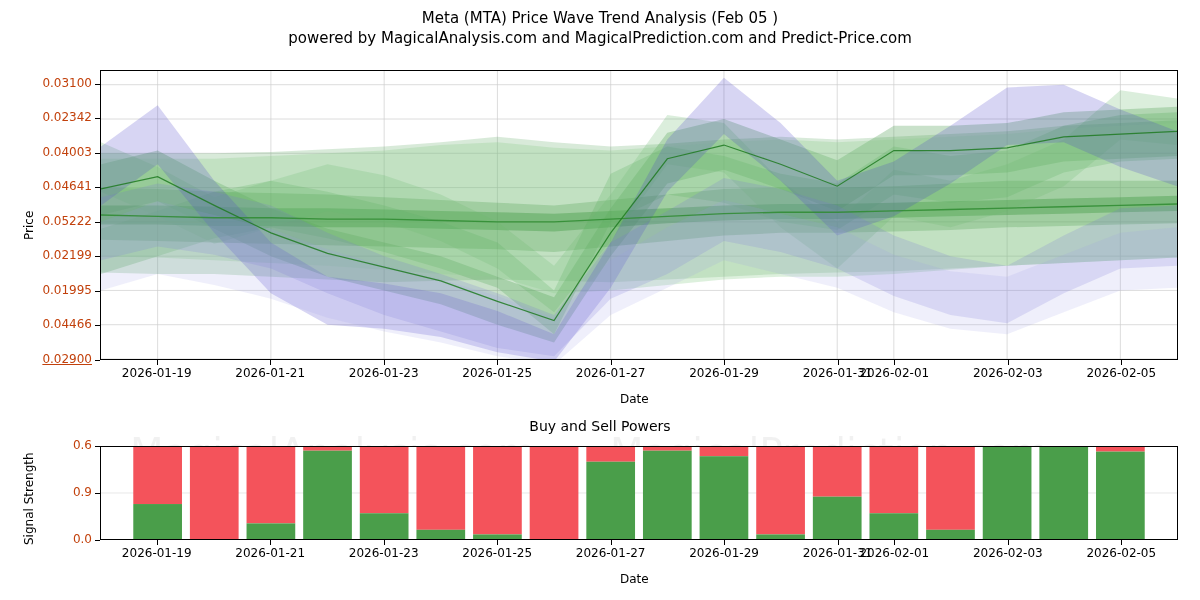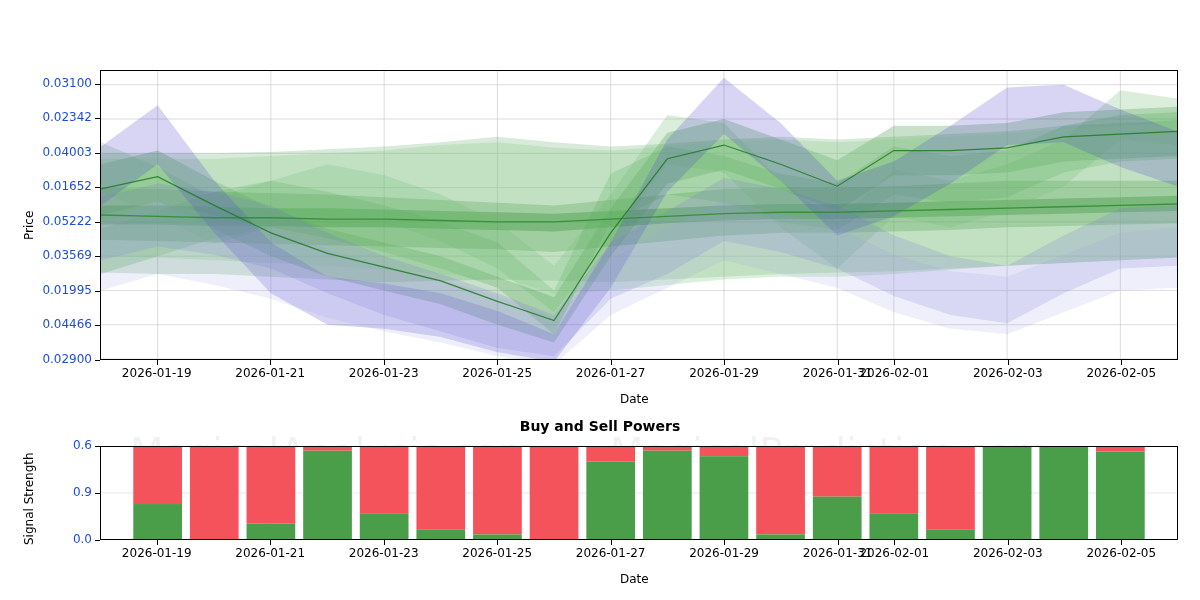--- a/index.html
+++ b/index.html
@@ -13,30 +13,32 @@
   .title-sub{font-size:15px;line-height:20px;color:#000;}
 
   .panel{position:absolute;}
   #price-panel{left:100px;top:70px;width:1078px;height:290px;border:1.2px solid #000;box-sizing:border-box;background:#fff;}
   #signal-panel{left:100px;top:446px;width:1078px;height:94px;border:1.2px solid #000;box-sizing:border-box;background:#fff;}
 
   .plotsvg{position:absolute;left:0;top:0;width:100%;height:100%;display:block;}
 
   .ylabel{position:absolute;font-size:12px;color:#000;transform:rotate(-90deg);transform-origin:0 0;white-space:nowrap;}
   .xlabel{position:absolute;font-size:12px;color:#000;white-space:nowrap;}
-  .ytick{position:absolute;font-size:12px;color:#1d4ed8;text-align:right;white-space:nowrap;}
+  .ytick{position:absolute;font-size:12px;color:#c2410c;text-align:right;white-space:nowrap;}
   .xtick{position:absolute;font-size:12px;color:#000;white-space:nowrap;}
   .subtitle2{position:absolute;font-size:14px;color:#000;width:1200px;text-align:center;left:0;}
 
   .wm{position:absolute;font-size:39px;color:rgba(0,0,0,0.055);white-space:nowrap;pointer-events:none;font-family:"DejaVu Sans","Liberation Sans",sans-serif;}
 </style>
 </head>
 <body>
 
 <div class="title-block">
+  <div class="title-main">Meta (MTA) Price Wave Trend Analysis (Feb 05 )</div>
+  <div class="title-sub">powered by MagicalAnalysis.com and MagicalPrediction.com and Predict-Price.com</div>
 </div>
 
 <div id="watermark-layer">
     <div class="wm" style="left: 130px; top: 130px;">MagicalAnalysis.com</div>
     <div class="wm" style="left: 610px; top: 130px;">MagicalPrediction.com</div>
     <div class="wm" style="left: 130px; top: 275px;">MagicalAnalysis.com</div>
     <div class="wm" style="left: 610px; top: 275px;">MagicalPrediction.com</div>
     <div class="wm" style="left: 130px; top: 430px;">MagicalAnalysis.com</div>
     <div class="wm" style="left: 610px; top: 430px;">MagicalPrediction.com</div>
   </div>
@@ -70,31 +72,31 @@
       <polygon points="0,71.80952380952385 56.73684210526316,96.66666666666669 113.47368421052632,127.04761904761926 170.21052631578945,110.4761904761904 226.94736842105263,93.90476190476201 283.6842105263158,104.9523809523811 340.4210526315789,124.28571428571414 397.1578947368421,151.9047619047621 453.89473684210526,196.09523809523796 510.6315789473684,124.28571428571414 567.3684210526316,44.190476190476346 624.1052631578948,52.47619047619031 680.8421052631578,110.4761904761904 737.578947368421,151.9047619047621 794.3157894736842,99.42857142857133 851.0526315789474,110.4761904761904 907.7894736842105,93.90476190476201 964.5263157894736,69.04761904761918 1021.2631578947368,19.33333333333303 1078,27.61904761904748 1078,74.5714285714285 1021.2631578947368,69.04761904761918 964.5263157894736,116.0000000000002 907.7894736842105,140.85714285714303 851.0526315789474,157.42857142857142 794.3157894736842,146.38095238095232 737.578947368421,198.85714285714312 680.8421052631578,157.42857142857142 624.1052631578948,102.19047619047595 567.3684210526316,93.90476190476201 510.6315789473684,171.23809523809516 453.89473684210526,243.04761904761898 397.1578947368421,198.85714285714312 340.4210526315789,171.23809523809516 283.6842105263158,151.9047619047621 226.94736842105263,140.85714285714303 170.21052631578945,157.42857142857142 113.47368421052632,174.00000000000028 56.73684210526316,146.38095238095232 0,121.52380952380952" fill="#5cb25e" fill-opacity="0.22" stroke="none"></polygon>
       <polygon points="0,88.38095238095224 56.73684210526316,88.38095238095224 113.47368421052632,88.38095238095224 170.21052631578945,85.61904761904756 226.94736842105263,82.85714285714292 283.6842105263158,80.09523809523827 340.4210526315789,74.5714285714285 397.1578947368421,71.80952380952385 453.89473684210526,77.33333333333314 510.6315789473684,80.09523809523827 567.3684210526316,75.95238095238082 624.1052631578948,71.80952380952385 680.8421052631578,69.04761904761918 737.578947368421,71.80952380952385 794.3157894736842,69.04761904761918 851.0526315789474,66.28571428571405 907.7894736842105,63.523809523809405 964.5263157894736,58.000000000000085 1021.2631578947368,55.238095238094985 1078,52.47619047619031 1078,187.80952380952402 1021.2631578947368,190.57142857142867 964.5263157894736,193.33333333333334 907.7894736842105,196.09523809523796 851.0526315789474,200.23809523809544 794.3157894736842,204.3809523809524 737.578947368421,207.14285714285705 680.8421052631578,207.14285714285705 624.1052631578948,209.9047619047622 567.3684210526316,215.4285714285715 510.6315789473684,220.9523809523813 453.89473684210526,223.71428571428595 397.1578947368421,207.14285714285705 340.4210526315789,204.3809523809524 283.6842105263158,200.23809523809544 226.94736842105263,196.09523809523796 170.21052631578945,193.33333333333334 113.47368421052632,190.57142857142867 56.73684210526316,187.80952380952402 0,186.4285714285717" fill="#8fcc90" fill-opacity="0.3" stroke="none"></polygon>
       <polygon points="0,75.95238095238082 56.73684210526316,34.523809523809604 113.47368421052632,110.4761904761904 170.21052631578945,172.61904761904748 226.94736842105263,207.14285714285705 283.6842105263158,214.0476190476192 340.4210526315789,223.71428571428595 397.1578947368421,241.66666666666669 453.89473684210526,265.14285714285717 510.6315789473684,172.61904761904748 567.3684210526316,69.04761904761918 624.1052631578948,6.904761904761642 680.8421052631578,52.47619047619031 737.578947368421,110.4761904761904 794.3157894736842,91.14285714285737 851.0526315789474,55.238095238094985 907.7894736842105,16.571428571428385 964.5263157894736,13.80952380952374 1021.2631578947368,38.66666666666657 1078,60.76190476190473 1078,116.0000000000002 1021.2631578947368,96.66666666666669 964.5263157894736,71.80952380952385 907.7894736842105,74.5714285714285 851.0526315789474,113.23809523809507 794.3157894736842,146.38095238095232 737.578947368421,165.71428571428584 680.8421052631578,110.4761904761904 624.1052631578948,63.523809523809405 567.3684210526316,121.52380952380952 510.6315789473684,218.19047619047615 453.89473684210526,292.76190476190516 397.1578947368421,283.09523809523836 340.4210526315789,267.9047619047623 283.6842105263158,259.6190476190479 226.94736842105263,255.47619047619042 170.21052631578945,223.71428571428595 113.47368421052632,162.9523809523812 56.73684210526316,93.90476190476201 0,135.33333333333323" fill="#4a42c8" fill-opacity="0.22" stroke="none"></polygon>
       <polygon points="0,127.04761904761926 56.73684210526316,113.23809523809507 113.47368421052632,121.52380952380952 170.21052631578945,135.33333333333323 226.94736842105263,162.9523809523812 283.6842105263158,186.4285714285717 340.4210526315789,204.3809523809524 397.1578947368421,223.71428571428595 453.89473684210526,245.80952380952414 510.6315789473684,172.61904761904748 567.3684210526316,140.85714285714303 624.1052631578948,107.71428571428575 680.8421052631578,118.76190476190484 737.578947368421,135.33333333333323 794.3157894736842,165.71428571428584 851.0526315789474,186.4285714285717 907.7894736842105,196.09523809523796 964.5263157894736,165.71428571428584 1021.2631578947368,138.0952380952384 1078,135.33333333333323 1078,196.09523809523796 1021.2631578947368,198.85714285714312 964.5263157894736,223.71428571428595 907.7894736842105,254.09523809523807 851.0526315789474,245.80952380952414 794.3157894736842,226.4761904761906 737.578947368421,198.85714285714312 680.8421052631578,182.28571428571425 624.1052631578948,171.23809523809516 567.3684210526316,204.3809523809524 510.6315789473684,229.23809523809524 453.89473684210526,287.23809523809535 397.1578947368421,278.9523809523809 340.4210526315789,262.3809523809525 283.6842105263158,245.80952380952414 226.94736842105263,223.71428571428595 170.21052631578945,198.85714285714312 113.47368421052632,185.0476190476189 56.73684210526316,176.76190476190493 0,190.57142857142867" fill="#7a74d8" fill-opacity="0.2" stroke="none"></polygon>
       <polygon points="0,151.9047619047621 56.73684210526316,131.19047619047626 113.47368421052632,145 170.21052631578945,158.80952380952374 226.94736842105263,179.52380952380958 283.6842105263158,196.09523809523796 340.4210526315789,209.9047619047622 397.1578947368421,226.4761904761906 453.89473684210526,248.57142857142878 510.6315789473684,190.57142857142867 567.3684210526316,157.42857142857142 624.1052631578948,129.80952380952394 680.8421052631578,143.61904761904768 737.578947368421,157.42857142857142 794.3157894736842,185.0476190476189 851.0526315789474,201.61904761904776 907.7894736842105,207.14285714285705 964.5263157894736,185.0476190476189 1021.2631578947368,162.9523809523812 1078,157.42857142857142 1078,218.19047619047615 1021.2631578947368,220.9523809523813 964.5263157894736,243.04761904761898 907.7894736842105,265.14285714285717 851.0526315789474,259.6190476190479 794.3157894736842,243.04761904761898 737.578947368421,218.19047619047615 680.8421052631578,204.3809523809524 624.1052631578948,190.57142857142867 567.3684210526316,218.19047619047615 510.6315789473684,245.80952380952414 453.89473684210526,295.5238095238098 397.1578947368421,287.23809523809535 340.4210526315789,273.4285714285716 283.6842105263158,262.3809523809525 226.94736842105263,248.57142857142878 170.21052631578945,229.23809523809524 113.47368421052632,215.4285714285715 56.73684210526316,204.3809523809524 0,220.9523809523813" fill="#9d99e6" fill-opacity="0.16" stroke="none"></polygon>
       <polyline points="0,145 56.73684210526316,146.38095238095232 113.47368421052632,147.76190476190465 170.21052631578945,147.76190476190465 226.94736842105263,149.142857142857 283.6842105263158,149.142857142857 340.4210526315789,150.52380952380977 397.1578947368421,151.9047619047621 453.89473684210526,151.9047619047621 510.6315789473684,149.142857142857 567.3684210526316,146.38095238095232 624.1052631578948,143.61904761904768 680.8421052631578,142.23809523809535 737.578947368421,142.23809523809535 794.3157894736842,140.85714285714303 851.0526315789474,139.47619047619068 907.7894736842105,138.0952380952384 964.5263157894736,136.71428571428555 1021.2631578947368,135.33333333333323 1078,133.95238095238093" fill="none" stroke="#2e8b30" stroke-width="1.4" stroke-opacity="0.85"></polyline>
       <polyline points="0,118.76190476190484 56.73684210526316,106.33333333333343 113.47368421052632,135.33333333333323 170.21052631578945,162.9523809523812 226.94736842105263,183.66666666666657 283.6842105263158,197.4761904761908 340.4210526315789,211.28571428571453 397.1578947368421,231.9999999999999 453.89473684210526,251.33333333333343 510.6315789473684,162.9523809523812 567.3684210526316,88.38095238095224 624.1052631578948,74.5714285714285 680.8421052631578,93.90476190476201 737.578947368421,116.0000000000002 794.3157894736842,80.09523809523827 851.0526315789474,80.09523809523827 907.7894736842105,77.33333333333314 964.5263157894736,66.28571428571405 1021.2631578947368,63.523809523809405 1078,60.76190476190473" fill="none" stroke="#1f7a21" stroke-width="1.2" stroke-opacity="0.85"></polyline>
     </svg>
 </div>
 <div id="price-yticks">
-    <div class="ytick" style="left: 20px; width: 72px; top: 352px;">0.02900</div>
+    <div class="ytick" style="left: 20px; width: 72px; top: 352px; text-decoration: underline;">0.02900</div>
     <div style="position: absolute; left: 95px; width: 5px; height: 1px; background: rgb(0, 0, 0); top: 360px;"></div>
     <div class="ytick" style="left: 20px; width: 72px; top: 317.476px;">0.04466</div>
     <div style="position: absolute; left: 95px; width: 5px; height: 1px; background: rgb(0, 0, 0); top: 325.476px;"></div>
     <div class="ytick" style="left: 20px; width: 72px; top: 282.952px;">0.01995</div>
     <div style="position: absolute; left: 95px; width: 5px; height: 1px; background: rgb(0, 0, 0); top: 290.952px;"></div>
-    <div class="ytick" style="left: 20px; width: 72px; top: 248.429px;">0.03569</div>
+    <div class="ytick" style="left: 20px; width: 72px; top: 248.429px;">0.02199</div>
     <div style="position: absolute; left: 95px; width: 5px; height: 1px; background: rgb(0, 0, 0); top: 256.429px;"></div>
     <div class="ytick" style="left: 20px; width: 72px; top: 213.905px;">0.05222</div>
     <div style="position: absolute; left: 95px; width: 5px; height: 1px; background: rgb(0, 0, 0); top: 221.905px;"></div>
-    <div class="ytick" style="left: 20px; width: 72px; top: 179.381px;">0.01652</div>
+    <div class="ytick" style="left: 20px; width: 72px; top: 179.381px;">0.04641</div>
     <div style="position: absolute; left: 95px; width: 5px; height: 1px; background: rgb(0, 0, 0); top: 187.381px;"></div>
     <div class="ytick" style="left: 20px; width: 72px; top: 144.857px;">0.04003</div>
     <div style="position: absolute; left: 95px; width: 5px; height: 1px; background: rgb(0, 0, 0); top: 152.857px;"></div>
     <div class="ytick" style="left: 20px; width: 72px; top: 110.333px;">0.02342</div>
     <div style="position: absolute; left: 95px; width: 5px; height: 1px; background: rgb(0, 0, 0); top: 118.333px;"></div>
     <div class="ytick" style="left: 20px; width: 72px; top: 75.8095px;">0.03100</div>
     <div style="position: absolute; left: 95px; width: 5px; height: 1px; background: rgb(0, 0, 0); top: 83.8095px;"></div>
   </div>
 <div id="price-xticks">
     <div class="xtick" style="left: 114.737px; top: 366px; width: 84px; text-align: center;">2026-01-19</div>
@@ -114,21 +116,21 @@
     <div class="xtick" style="left: 852.316px; top: 366px; width: 84px; text-align: center;">2026-02-01</div>
     <div style="position: absolute; left: 894.316px; top: 360px; width: 1px; height: 5px; background: rgb(0, 0, 0);"></div>
     <div class="xtick" style="left: 965.789px; top: 366px; width: 84px; text-align: center;">2026-02-03</div>
     <div style="position: absolute; left: 1007.79px; top: 360px; width: 1px; height: 5px; background: rgb(0, 0, 0);"></div>
     <div class="xtick" style="left: 1079.26px; top: 366px; width: 84px; text-align: center;">2026-02-05</div>
     <div style="position: absolute; left: 1121.26px; top: 360px; width: 1px; height: 5px; background: rgb(0, 0, 0);"></div>
   </div>
 <div class="ylabel" id="price-ylabel" style="left:22px;top:240px;">Price</div>
 <div class="xlabel" id="price-xlabel" style="left:620px;top:392px;">Date</div>
 
-<div class="subtitle2" id="signal-title" style="top:418px;font-weight:bold;">Buy and Sell Powers</div>
+<div class="subtitle2" id="signal-title" style="top:418px;">Buy and Sell Powers</div>
 <div id="signal-panel" class="panel">
   <svg class="plotsvg" id="signal-svg" viewBox="0 0 1078 94" preserveAspectRatio="none">
       <line x1="0" y1="47" x2="1078" y2="47" stroke="#dddddd" stroke-width="0.7"></line>
       <line x1="56.73684210526316" y1="0" x2="56.73684210526316" y2="94" stroke="#e8e8e8" stroke-width="0.6"></line>
       <line x1="170.21052631578945" y1="0" x2="170.21052631578945" y2="94" stroke="#e8e8e8" stroke-width="0.6"></line>
       <line x1="283.6842105263158" y1="0" x2="283.6842105263158" y2="94" stroke="#e8e8e8" stroke-width="0.6"></line>
       <line x1="397.1578947368421" y1="0" x2="397.1578947368421" y2="94" stroke="#e8e8e8" stroke-width="0.6"></line>
       <line x1="510.6315789473684" y1="0" x2="510.6315789473684" y2="94" stroke="#e8e8e8" stroke-width="0.6"></line>
       <line x1="624.1052631578948" y1="0" x2="624.1052631578948" y2="94" stroke="#e8e8e8" stroke-width="0.6"></line>
       <line x1="737.578947368421" y1="0" x2="737.578947368421" y2="94" stroke="#e8e8e8" stroke-width="0.6"></line>

